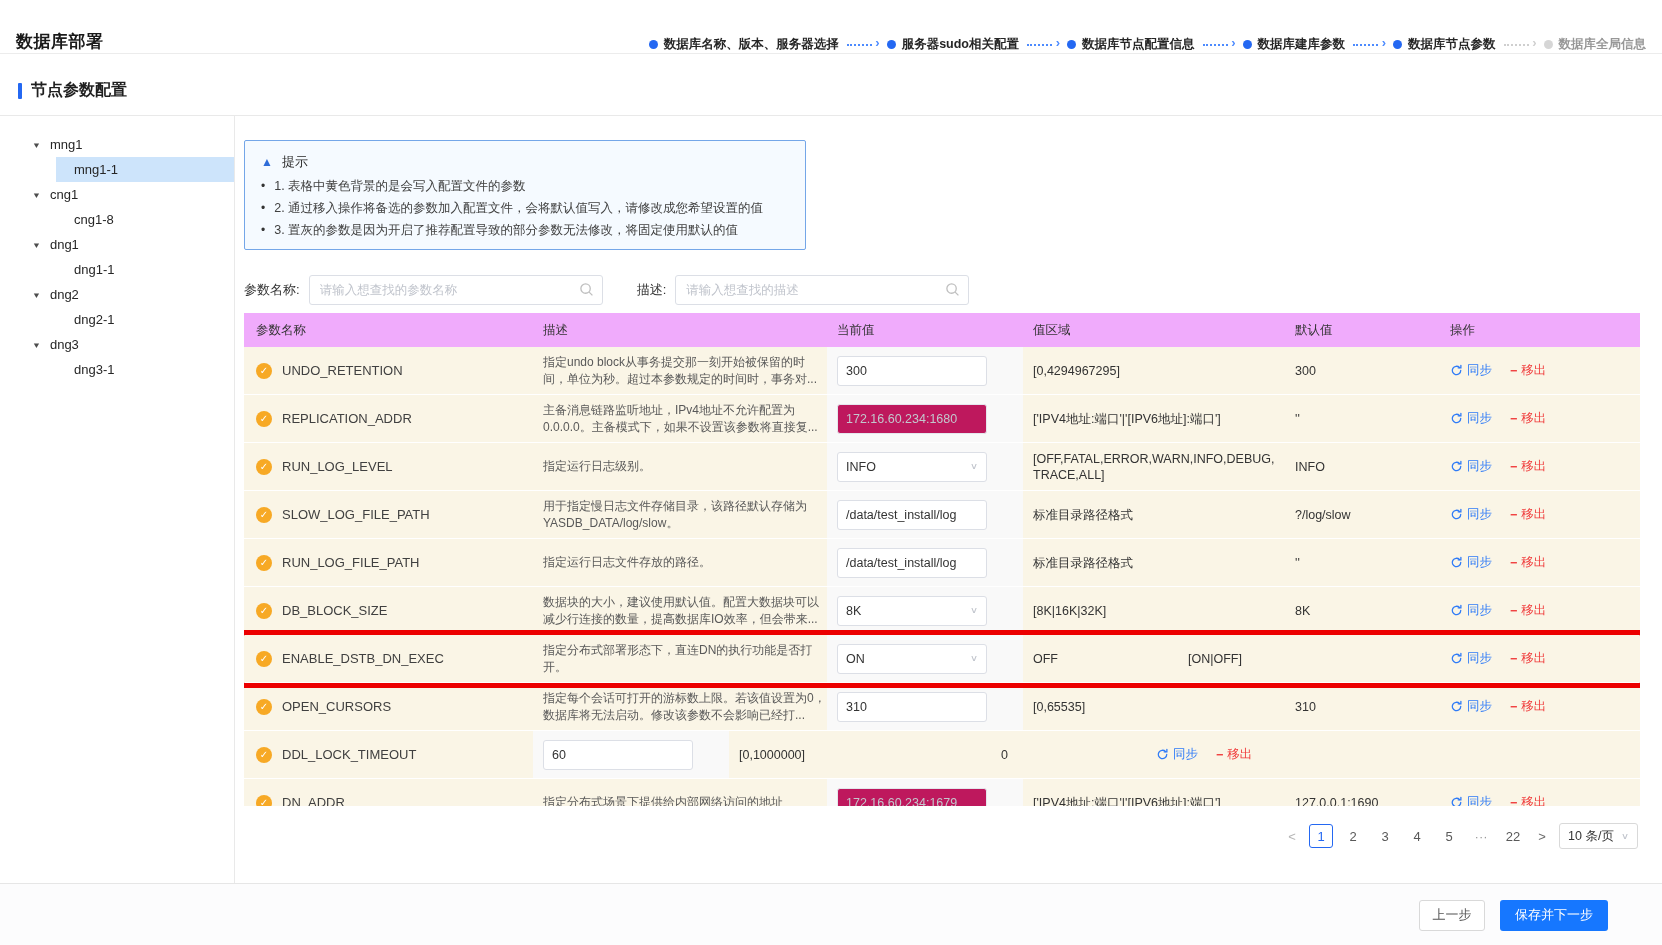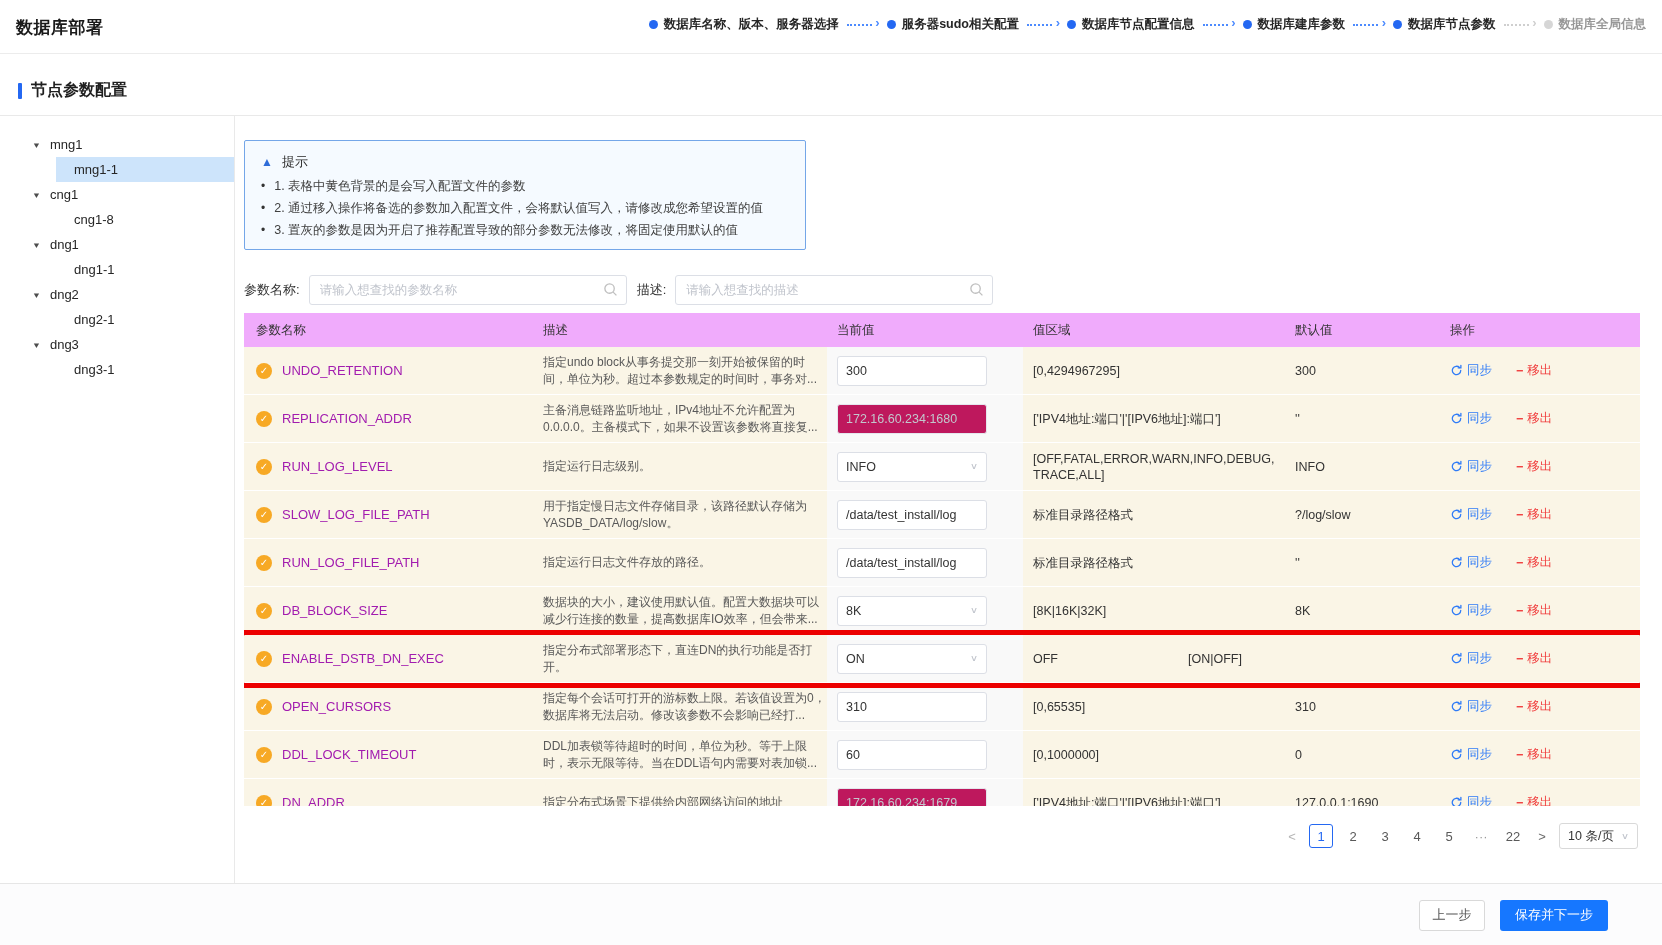--- a/index.html
+++ b/index.html
@@ -1,20 +1,20 @@
 <!DOCTYPE html>
 <html><head>
 <meta charset="utf-8">
 <style>
   *{margin:0;padding:0;box-sizing:border-box}
   html,body{width:1662px;height:945px;overflow:hidden}
   body{font-family:"Liberation Sans","DejaVu Sans",sans-serif;background:#fff;color:#333;font-size:13px}
 
   
-  .topbar{height:54px;display:flex;align-items:flex-start;padding:16px 16px;border-bottom:1px solid #ececec;background:#fff}
+  .topbar{height:54px;display:flex;align-items:flex-end;padding:0 16px;border-bottom:1px solid #ececec;background:#fff}
   .app-title{font-size:17px;font-weight:bold;color:#1a1a1a;letter-spacing:.5px}
   .steps{margin-left:auto;display:flex;align-items:center;font-size:12.5px;white-space:nowrap}
   .step{display:flex;align-items:center;gap:6px;cursor:pointer}
   .dot{width:9px;height:9px;border-radius:50%;background:#2468f2;flex-shrink:0}
   .step .lbl{color:#262626;font-weight:600}
   .step.pending{cursor:default}
   .step.pending .dot{background:#d6d6d6}
   .step.pending .lbl{color:#979797}
   .s-arrow{width:36px;height:12px;position:relative;margin:0 6px;flex-shrink:0}
   .s-arrow::before{content:"";position:absolute;left:2px;right:9px;top:5px;border-top:2px dotted #4d8bff}
@@ -40,51 +40,51 @@
   
   .hint{width:562px;height:110px;border:1px solid #74a6e8;background:#f5faff;border-radius:2px;padding:12px 16px 0;margin-bottom:25px}
   .hint-title{display:flex;align-items:center;gap:9px;color:#262626;margin-bottom:4px;font-size:13px}
   .warn-ico{color:#2e6cd8;font-size:12px;line-height:12px}
   .hint-line{display:flex;gap:9px;font-size:12.5px;color:#404040;line-height:22px}
   .hint-line .bullet{color:#333;font-size:12px}
 
   
   .filters{display:flex;align-items:center;margin-bottom:8px;color:#333}
   .f-label{margin-right:9px}
-  .f-box{position:relative;width:318px;height:30px;margin-right:10px}
+  .f-box{position:relative;width:294px;height:30px;margin-right:34px}
   .f-box input{width:100%;height:100%;border:1px solid #dcdfe6;border-radius:3px;padding:0 32px 0 10px;font-size:12.5px;color:#333;font-family:inherit;outline:none;background:#fff}
   .f-box input::placeholder{color:#c0c4cc}
   .f-box .mag{position:absolute;right:9px;top:7px;cursor:pointer}
 
   
   .table{height:493px;overflow:hidden;font-size:12.5px}
   .thead{display:flex;background:#f0abfc;height:34px;align-items:center;color:#333}
   .thead .th{padding-left:10px}
   .h-name{width:289px;padding-left:12px!important}
   .h-desc{width:294px}
   .h-val{width:196px}
   .h-range{width:262px}
   .h-def{width:155px}
   .h-ops{flex:1}
   .trow{display:flex;height:48px;background:#faf5e6;border-bottom:1px solid #fff}
   .trow .td{display:flex;align-items:center;padding-left:10px}
   .c-name{width:289px;gap:10px;padding-left:12px!important}
-  .pname{color:#a21caf;font-size:13px}
+  .pname{color:#404040;font-size:13px}
   .badge{width:16px;height:16px;border-radius:50%;background:#f7a925;color:#fff;font-size:10px;display:flex;align-items:center;justify-content:center;flex-shrink:0}
   .c-desc{width:294px}
   .c-desc span{color:#595959;font-size:12px;line-height:17px;display:block;}
   .c-val{width:196px;background:#f9f9f9}
   .c-val input{width:150px;height:30px;border:1px solid #dcdfe6;border-radius:3px;background:#fff;padding:0 8px;font-size:12.5px;color:#333;font-family:inherit;outline:none}
   .c-val input:disabled{background:#be185d;border-color:#e4e7ed;color:#c3c7cd}
   .select-box{width:150px;height:30px;border:1px solid #dcdfe6;border-radius:3px;background:#fff;display:flex;align-items:center;justify-content:space-between;padding:0 8px;cursor:pointer}
   .select-box .chev{color:#c0c4cc;font-size:11px;transform:scaleY(.8)}
   .c-range{width:262px;line-height:16px}
   .c-range span{display:block;padding-right:10px;word-break:break-all}
   .c-def{width:155px}
-  .c-ops{flex:1;gap:24px}
+  .c-ops{flex:1;gap:18px}
   .op-sync{color:#2f7bf7;display:flex;align-items:center;gap:4px;cursor:pointer}
   .op-remove{color:#f03b3b;display:flex;align-items:center;gap:4px;cursor:pointer}
   .op-remove .minus{font-weight:bold}
   .trow.hl{box-shadow:0 0 0 5px #ec0000;position:relative;z-index:1;border-radius:1px}
 
   
   .pager{display:flex;align-items:center;justify-content:flex-end;gap:8px;margin-top:17px;color:#595959;font-size:13px;padding-right:2px}
   .pg-arrow{color:#b5b5b5;width:18px;text-align:center;cursor:pointer}
   .page{min-width:24px;height:24px;display:flex;align-items:center;justify-content:center;cursor:pointer;padding:0 3px}
   .page.active{border:1px solid #2468f2;color:#2468f2;border-radius:3px;background:#fff}
@@ -500,23 +500,20 @@
         <span class="minus">−</span>
         <span>移出</span>
       </span>
     </div>
   </div>
           <div class="trow">
     <div class="td c-name">
       <span class="badge">✓</span>
       <span class="pname">DDL_LOCK_TIMEOUT</span>
     </div>
-    <div class="td c-desc">
-              <span>DDL加表锁等待超时的时间，单位为秒。等于上限时，表示无限等待。当在DDL语句内需要对表加锁...</span>
-            </div>
     <div class="td c-val">
       <input type="text" value="60" style="">
 
     </div>
     <div class="td c-range">
               <span>[0,1000000]</span>
             </div>
     <div class="td c-def">
               <span>0</span>
             </div>

